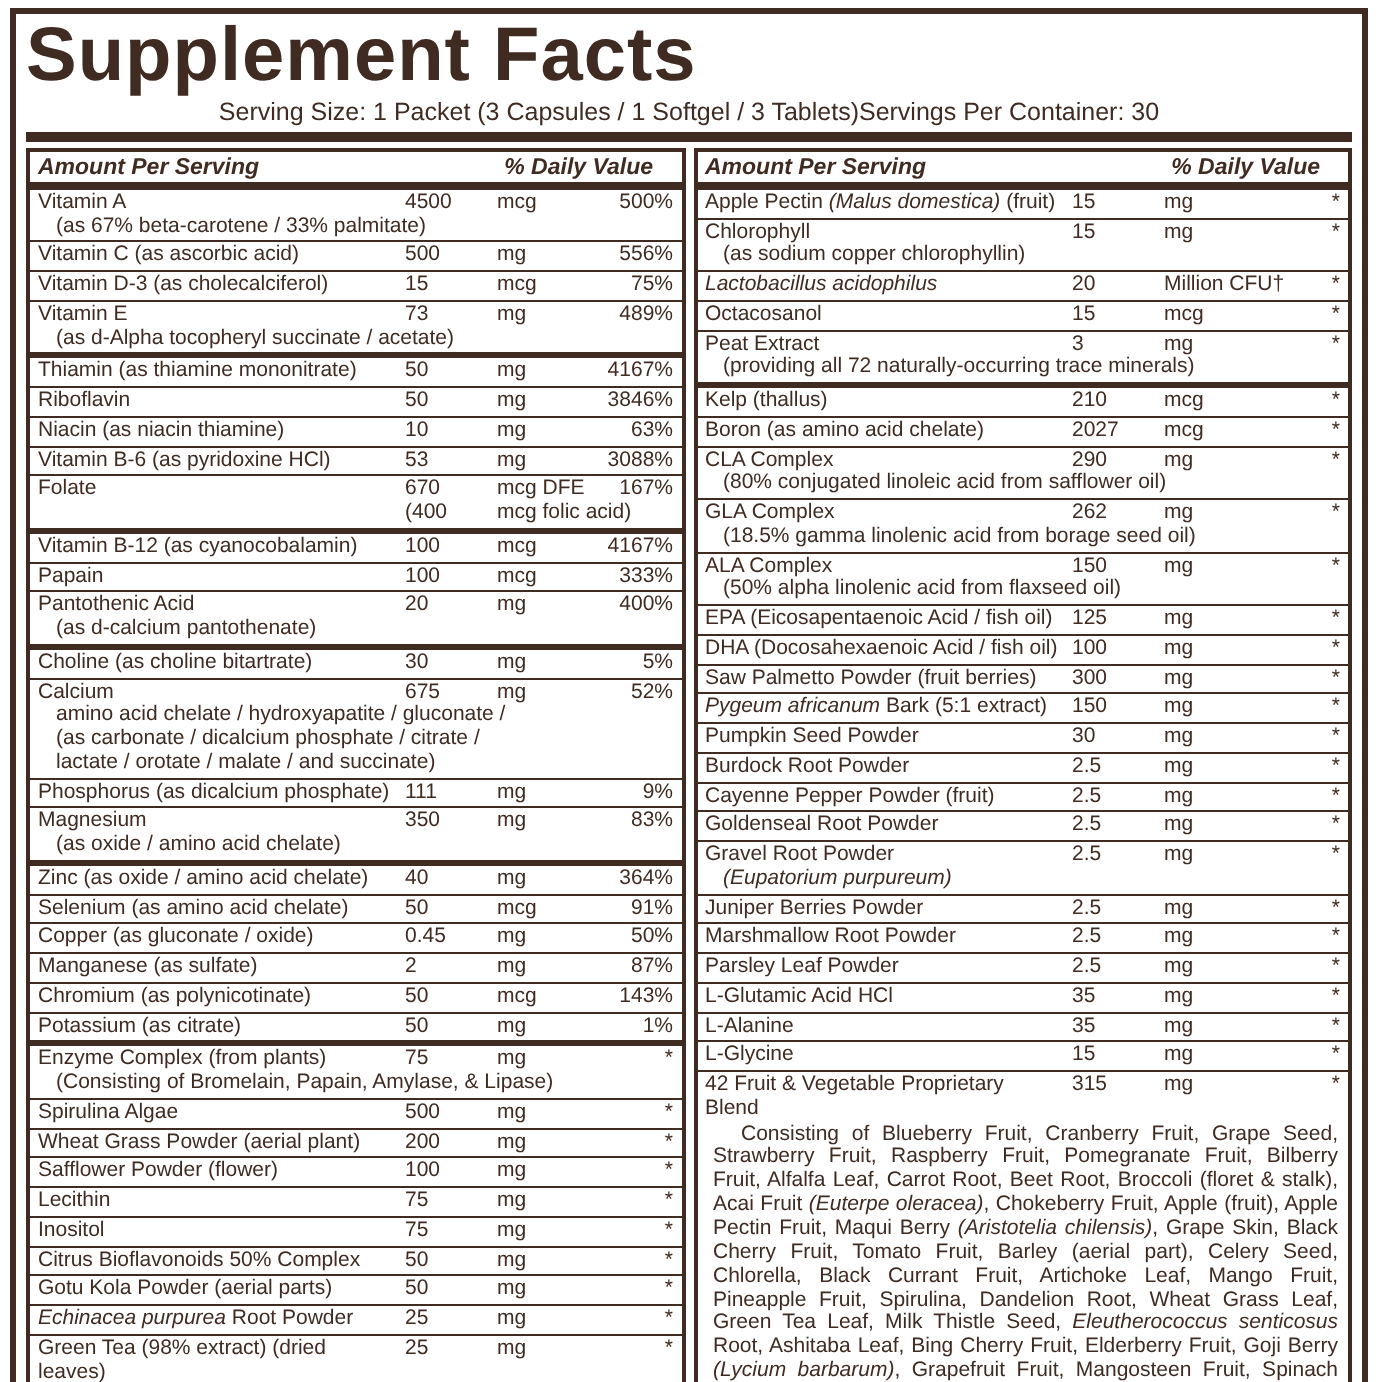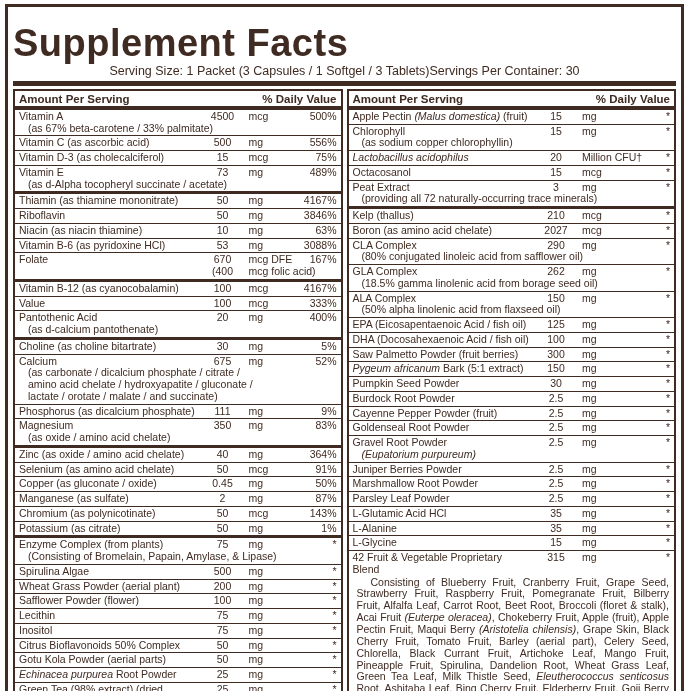--- a/index.html
+++ b/index.html
@@ -1,33 +1,33 @@
 <!DOCTYPE html>
 <html><head>
 <meta charset="utf-8">
 <style>
   :root{ --ink:#3f2b22; }
   *{ box-sizing:border-box; margin:0; padding:0; }
   html,body{ width:689px; height:691px; background:#fff; overflow:hidden; }
   body{ font-family:"Liberation Sans", sans-serif; color:var(--ink); padding:4px 5px 2px 5px; display:flex; flex-direction:column; }
 
   .label{ border:3px solid var(--ink); padding:2px 5px 4px 5px; display:flex; flex-direction:column; flex:0 0 auto; }
-  .title{ font-size:38px; font-weight:900; letter-spacing:0.5px; line-height:1.02;margin-top:15px; }
+  .title{ font-size:38px; font-weight:900; letter-spacing:0.5px; line-height:1.02; }
   .serving-line{ display:flex; justify-content:center; font-size:12.5px; padding:1px 1px 3px 1px; }
   .bar{ height:5px; background:var(--ink); margin-bottom:3px; }
 
   .cols{ display:grid; grid-template-columns:1fr 1fr; gap:4px; flex:1; overflow:hidden; }
   .col{ border:2px solid var(--ink); display:flex; flex-direction:column; overflow:hidden; }
-  .col-head{ display:flex; justify-content:space-between; font-weight:bold; font-size:11.5px; padding:2px 4px 1px 4px; border-bottom:4px solid var(--ink); }
+  .col-head{ display:flex; justify-content:space-between; font-weight:bold; font-size:11.5px; padding:2px 14px 1px 4px; border-bottom:4px solid var(--ink);font-style:italic; }
   .rows{ display:flex; flex-direction:column; }
   .row{ padding:1px 4px 1px 4px; font-size:10.5px; line-height:1.12; }
   .rows .row + .row{ border-top:1px solid var(--ink); }
   .rows .row.thick{ border-top:3px solid var(--ink); }
   .main{ display:grid; grid-template-columns:minmax(0,1fr) 40px 88px; column-gap:6px; }
-  .main .amt{ text-align:center; white-space:nowrap; }
+  .main .amt{ text-align:left; white-space:nowrap; }
   .unitdv{ display:flex; gap:0; white-space:nowrap; }
   .unitdv .dv{ margin-left:auto; }
   .sub{ padding-left:9px; font-size:10.5px; line-height:1.12; }
   .blend{ font-size:10.5px; line-height:1.13; text-align:justify; text-indent:14px; padding:1px 1px 1px 4px; }
   i{ font-style:italic; }
 </style>
 </head>
 <body>
 
 <div class="label">
@@ -149,21 +149,21 @@
               <div class="name">Vitamin B-12 (as cyanocobalamin)</div>
               <div class="amt">100</div>
               <div class="unitdv">
                 <span class="unit">mcg</span>
                 <span class="dv">4167%</span>
               </div>
             </div>
           </div>
           <div class="row">
             <div class="main">
-              <div class="name">Value</div>
+              <div class="name">Papain</div>
               <div class="amt">100</div>
               <div class="unitdv">
                 <span class="unit">mcg</span>
                 <span class="dv">333%</span>
               </div>
             </div>
           </div>
           <div class="row">
             <div class="main">
               <div class="name">Pantothenic Acid</div>
@@ -187,22 +187,22 @@
           </div>
           <div class="row">
             <div class="main">
               <div class="name">Calcium</div>
               <div class="amt">675</div>
               <div class="unitdv">
                 <span class="unit">mg</span>
                 <span class="dv">52%</span>
               </div>
             </div>
+            <div class="sub">amino acid chelate / hydroxyapatite / gluconate /</div>
             <div class="sub">(as carbonate / dicalcium phosphate / citrate /</div>
-            <div class="sub">amino acid chelate / hydroxyapatite / gluconate /</div>
             <div class="sub">lactate / orotate / malate / and succinate)</div>
           </div>
           <div class="row">
             <div class="main">
               <div class="name">Phosphorus (as dicalcium phosphate)</div>
               <div class="amt">111</div>
               <div class="unitdv">
                 <span class="unit">mg</span>
                 <span class="dv">9%</span>
               </div>

